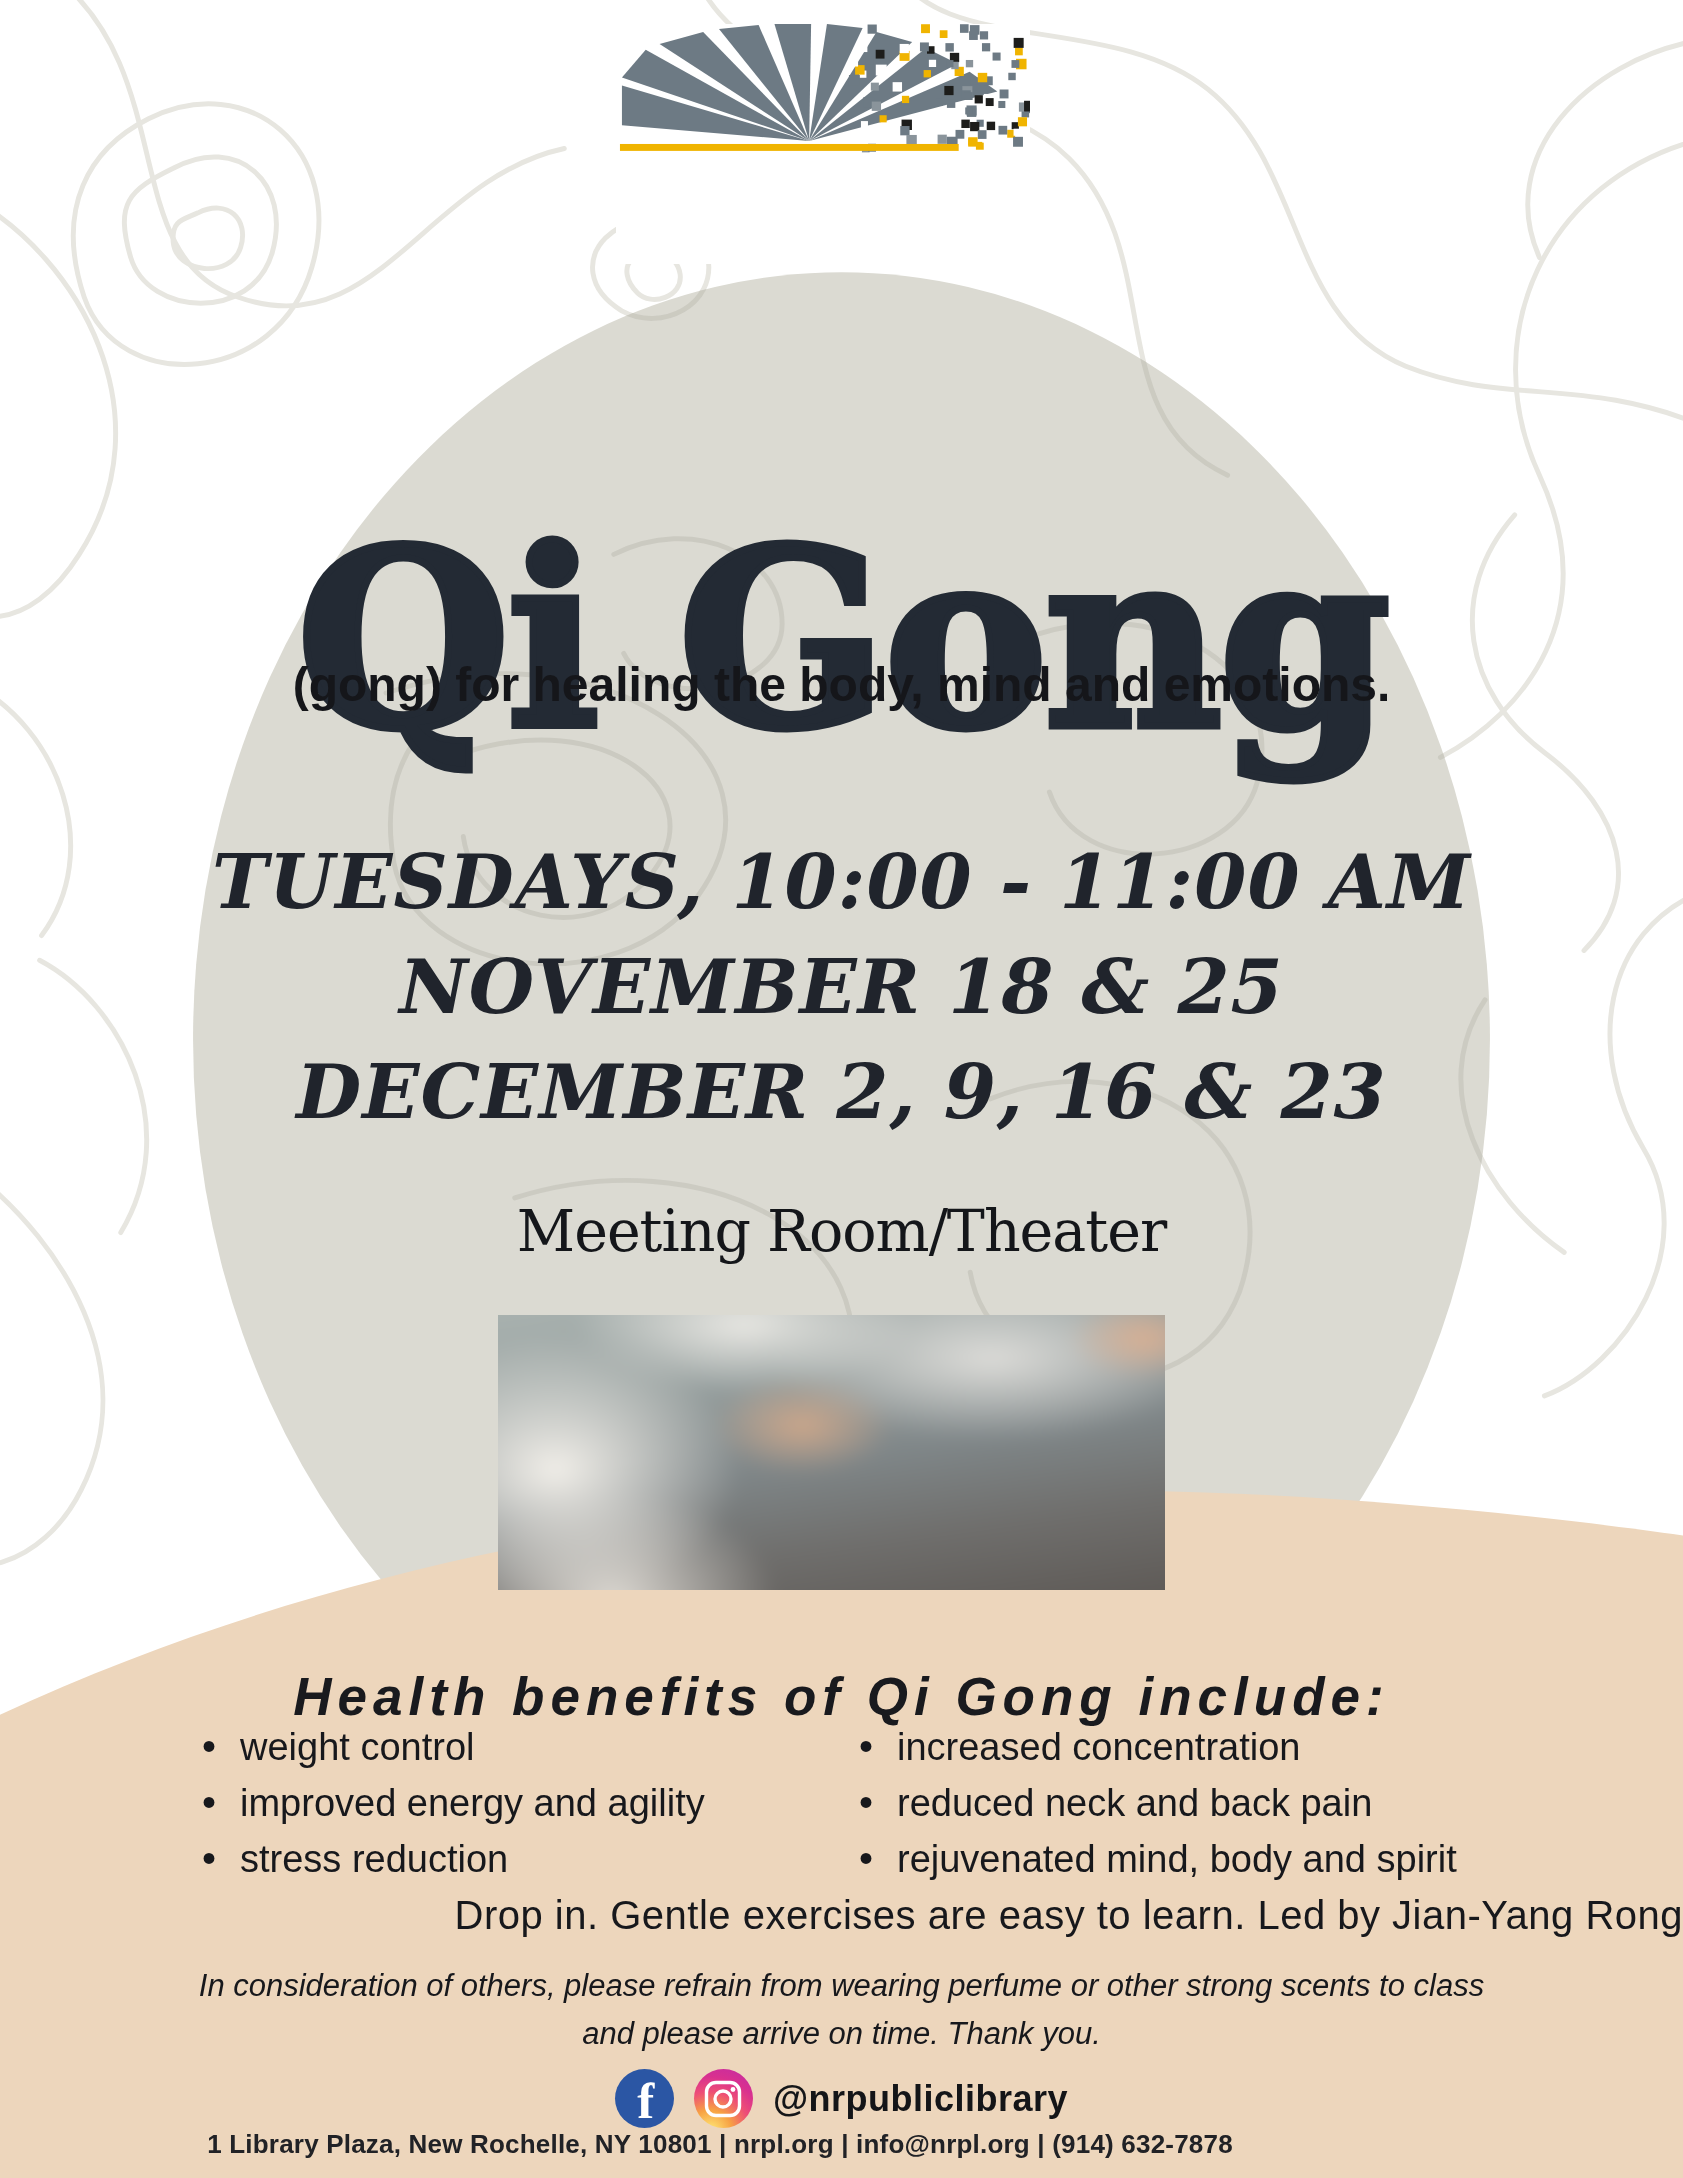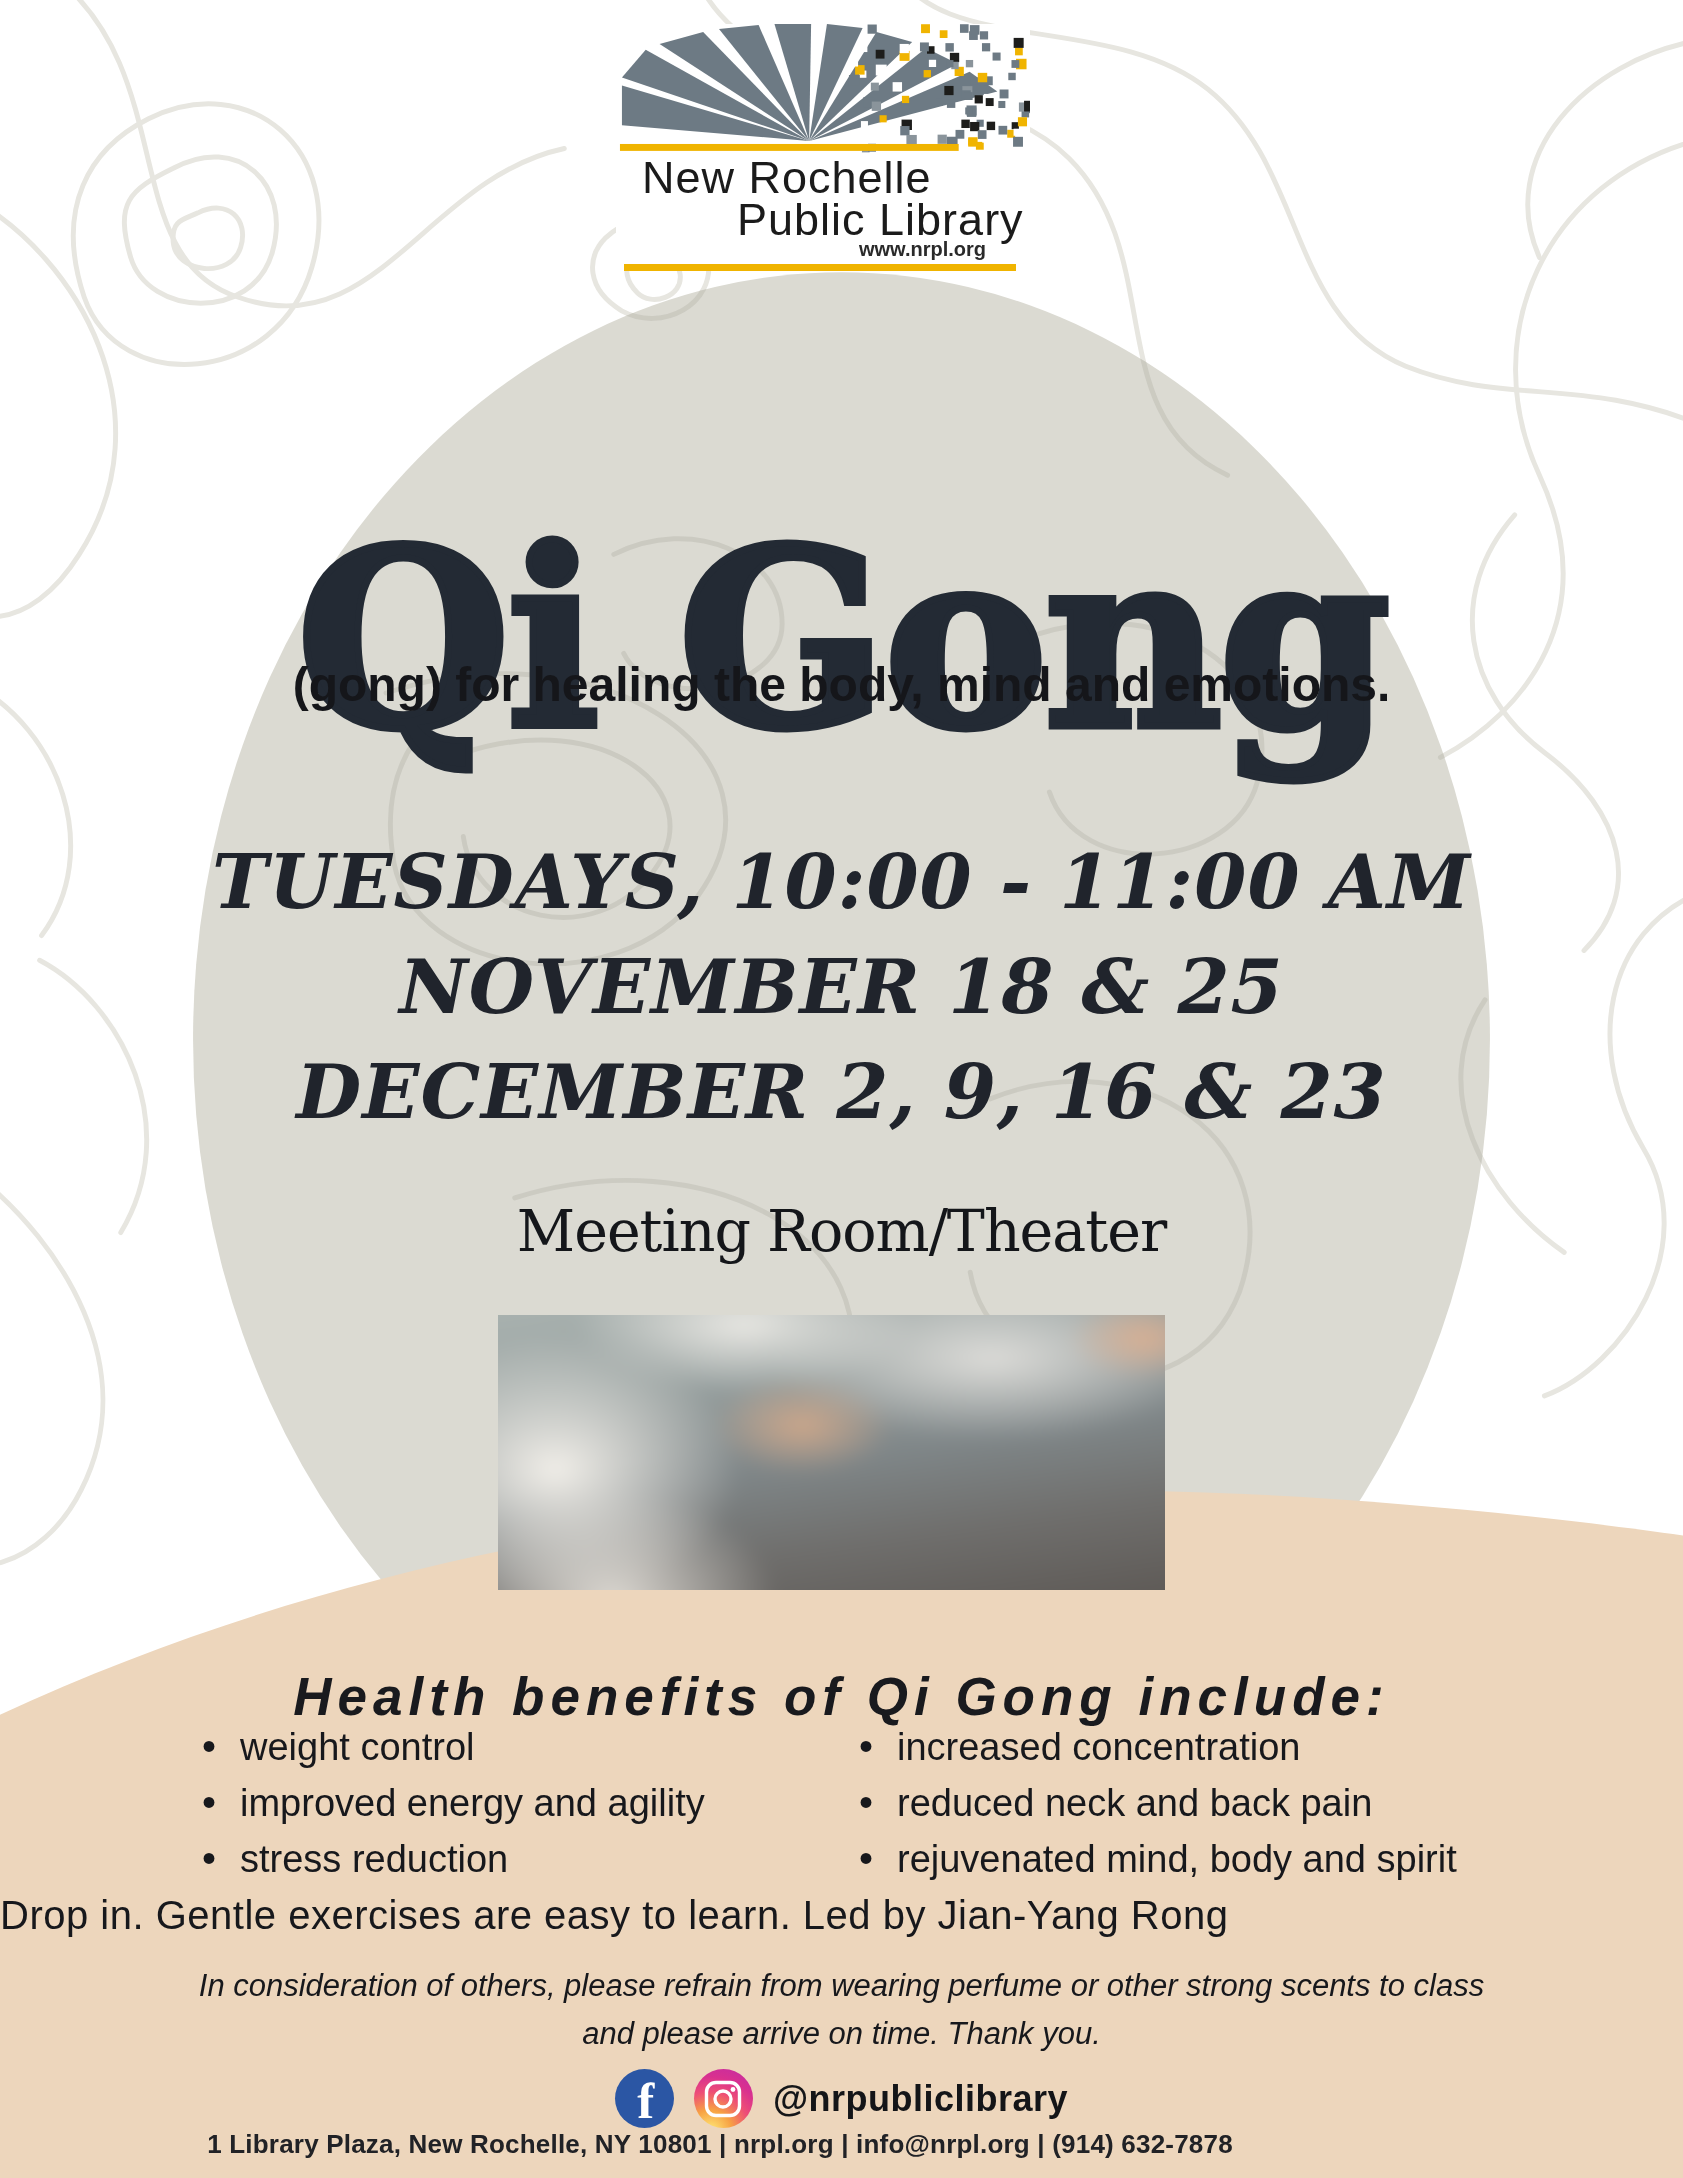--- a/index.html
+++ b/index.html
@@ -58,21 +58,21 @@
   .benefits-heading{
     position:absolute;left:0;top:1622px;width:1683px;text-align:center;
     font-weight:bold;font-style:italic;font-size:53px;letter-spacing:6px;color:#191a1e;
   }
   .benefit-col{position:absolute;top:1719px;margin:0;padding:0;list-style:none;
     font-size:38px;line-height:56px;color:#17181c;}
   .benefit-col li{position:relative;padding-left:44px;}
   .benefit-col li::before{content:"•";position:absolute;left:6px;top:-1px;font-size:40px;}
   .col1{left:196px;width:614px;}
   .col2{left:853px;width:693px;}
-  .dropin{position:absolute;left:0;top:1893px;width:1683px;text-align:left;
+  .dropin{position:absolute;left:0;top:1893px;width:1683px;text-align:right;
     font-size:40px;color:#17181c;letter-spacing:0.5px;}
   .note{position:absolute;left:0;top:1962px;width:1683px;text-align:center;
     font-style:italic;font-size:31px;line-height:48px;color:#17181c;}
 
   
   .social{position:absolute;left:0;top:2067px;width:1683px;height:63px;
     display:flex;align-items:center;justify-content:center;gap:20px;}
   .fb{width:59px;height:59px;border-radius:50%;background:#2b56a4;position:relative;cursor:pointer;}
   .fb span{position:absolute;left:50%;top:54%;transform:translate(-42%,-50%);
     color:#fff;font-weight:bold;font-size:51px;font-family:"Liberation Serif", serif;}
@@ -238,26 +238,20 @@
           <rect x="347.3" y="0.1" width="8.7" height="8.7" fill="#6d7a84"></rect>
           <rect x="333.5" y="36.3" width="7.2" height="7.2" fill="#6d7a84"></rect>
           <rect x="310.6" y="46.4" width="7.4" height="7.4" fill="#f0b400"></rect>
           <rect x="405.8" y="94.0" width="9.2" height="9.2" fill="#f0b400"></rect>
           <rect x="386.0" y="77.6" width="7.1" height="7.1" fill="#6d7a84"></rect>
           <rect x="348.7" y="96.4" width="8.5" height="8.5" fill="#1d1d1b"></rect>
           <rect x="322.3" y="74.6" width="7.8" height="7.8" fill="#6d7a84"></rect>
         </g>
       <rect x="4" y="121" width="342" height="7" fill="#f0b400"></rect>
     </svg>
-    <div class="logo-text">
-      <div class="logo-line1">New Rochelle</div>
-      <div class="logo-line2">Public Library</div>
-      <div class="logo-url">www.nrpl.org</div>
-      <div class="logo-bar-bottom"></div>
-    </div>
   </header>
 
   <h1 class="title">Qi Gong</h1>
 
   <div class="subtitle">
     <div>(gong) for healing the body, mind and emotions.</div>
   </div>
 
   <div class="schedule">
     <div>TUESDAYS, 10:00 - 11:00 AM</div>

